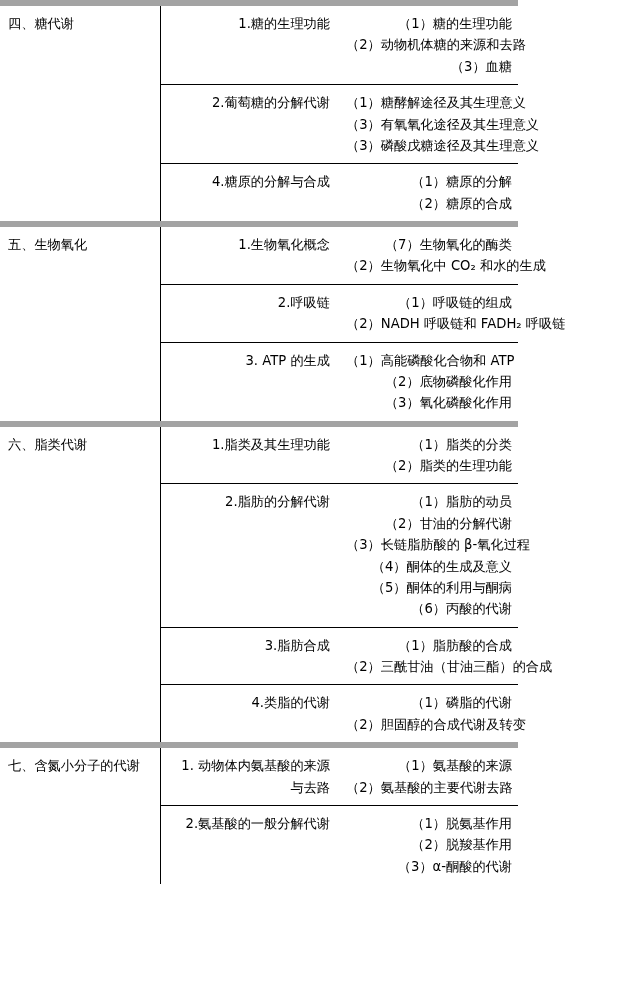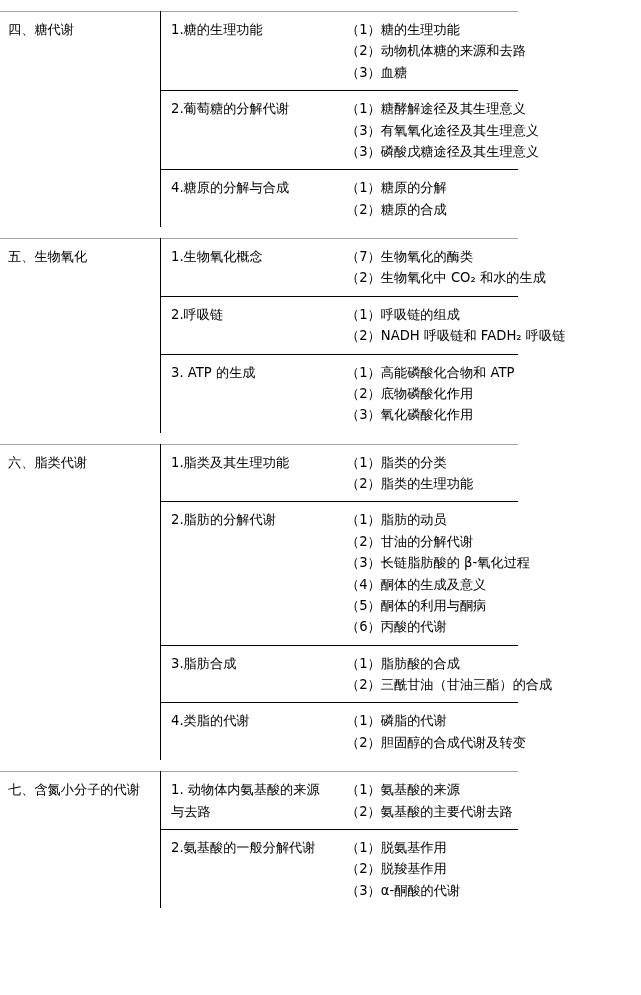--- a/index.html
+++ b/index.html
@@ -23,22 +23,21 @@
     line-height: 1.62;
   }
   .pt {
     white-space: nowrap;
   }
   .sectionband {
     display: table;
     width: 518px;
     table-layout: fixed;
     border-collapse: collapse;
-    border-top: 1px solid #a3a3a3;
-    margin-top: 11px;
+    border-top: 6px solid #a3a3a3;
   }
   .band-row { display: table-row; }
   .band-title {
     display: table-cell;
     width: 160px;
     border-right: 1px solid #000;
     vertical-align: top;
   }
   .band-body {
     display: table-cell;
@@ -50,20 +49,21 @@
     border-collapse: collapse;
     table-layout: fixed;
   }
   .sub-table td {
     vertical-align: top;
     padding: 0;
     border: 0;
   }
   .sub-table tr td {
     border-bottom: 1px solid #000;
+    text-align: right;
   }
   .sub-table tr:last-child td {
     border-bottom: 0;
   }
   .sub-topic {
     width: 175px;
     border-right: 1px solid #000;
   }
 </style>
 </head>

